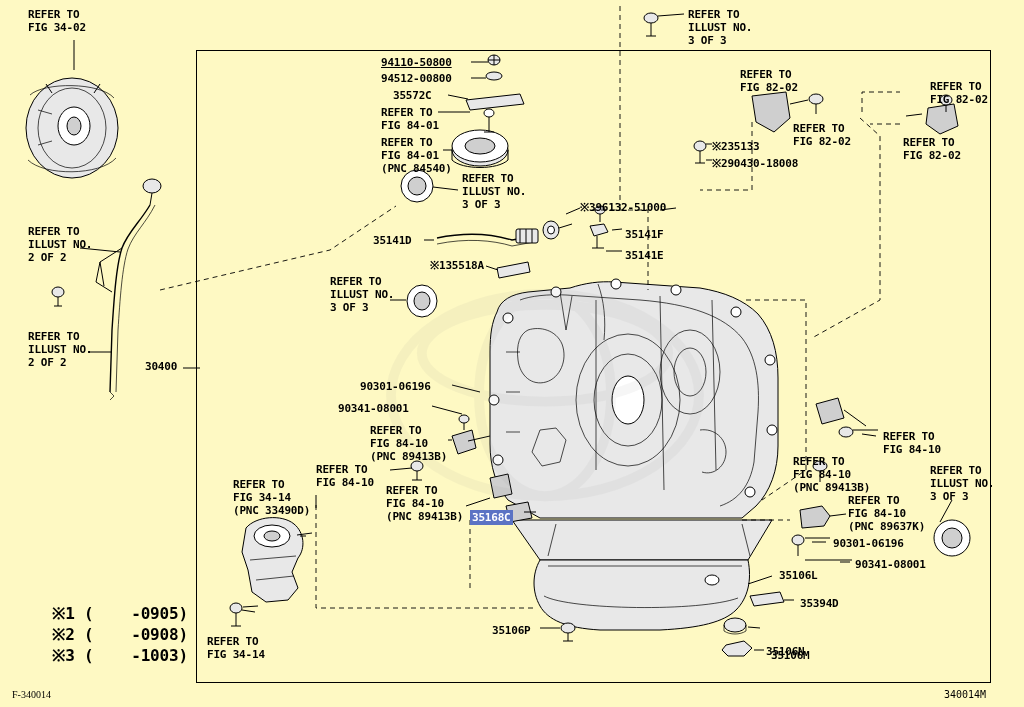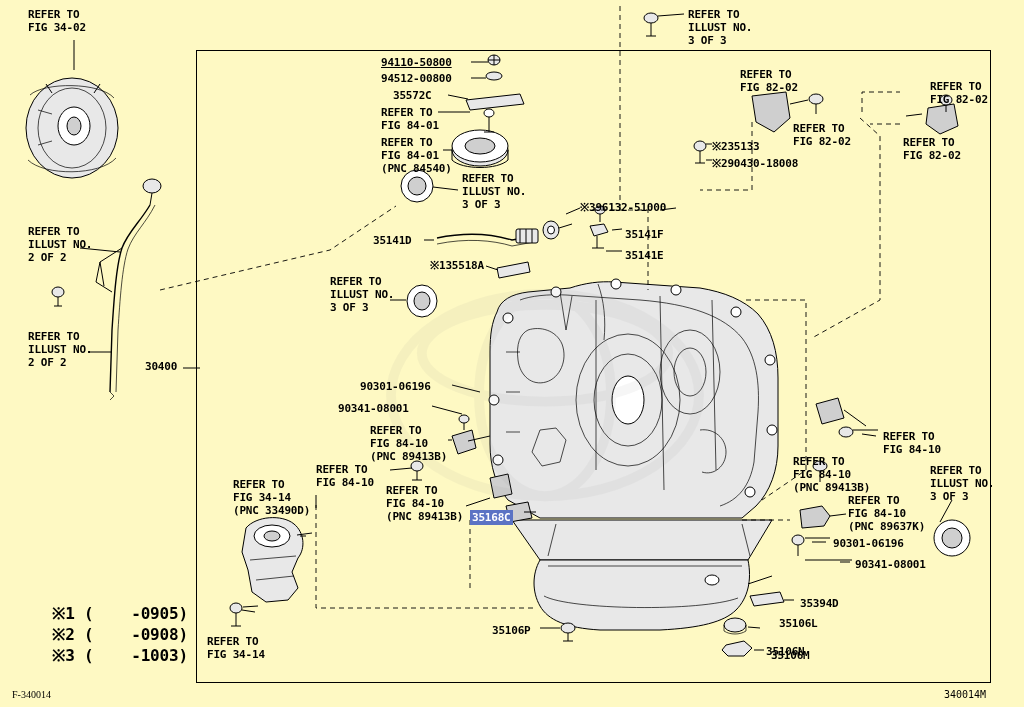--- a/index.html
+++ b/index.html
@@ -411,21 +411,21 @@
 FIG 84-10
 (PNC 89413B)</div>
   <div class="lbl" style="left:930px; top:464px;">REFER TO
 ILLUST NO.
 3 OF 3</div>
   <div class="lbl" style="left:848px; top:494px;">REFER TO
 FIG 84-10
 (PNC 89637K)</div>
   <div class="lbl" style="left:833px; top:537px;">90301-06196</div>
   <div class="lbl" style="left:855px; top:558px;">90341-08001</div>
-  <div class="lbl" style="left:779px; top:569px;margin-top:48px;">35106L</div>
+  <div class="lbl" style="left:779px; top:569px;">35106L</div>
   <div class="lbl" style="left:800px; top:597px;">35394D</div>
   <div class="lbl" style="left:766px; top:625px;margin-top:20px;">35106N</div>
   <div class="lbl" style="left:771px; top:649px;">35106M</div>
   <div class="lbl" style="left:492px; top:624px;">35106P</div>
 
   <div class="hl" style="left:470px; top:510px;">35168C</div>
 
   <div class="lbl small" style="left:52px; top:608px;">※1 (    -0905)</div>
   <div class="lbl small" style="left:52px; top:629px;text-align:right;">※2 (    -0908)</div>
   <div class="lbl small" style="left:52px; top:650px;">※3 (    -1003)</div>

